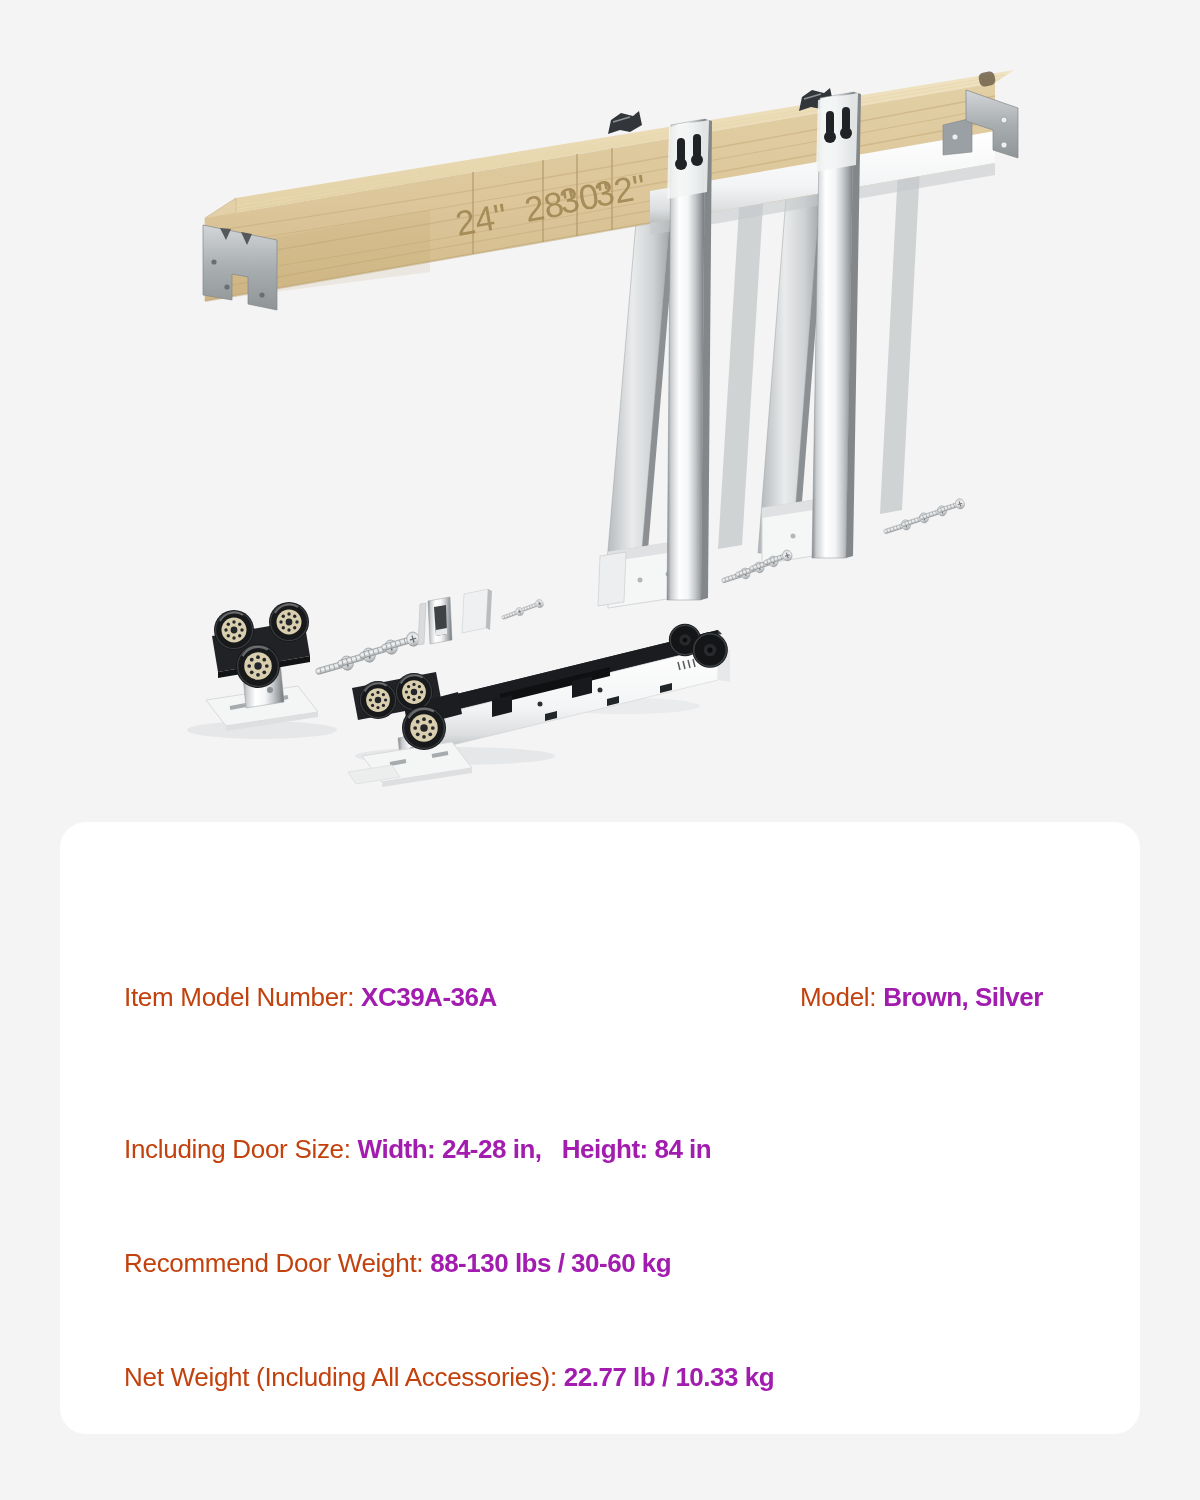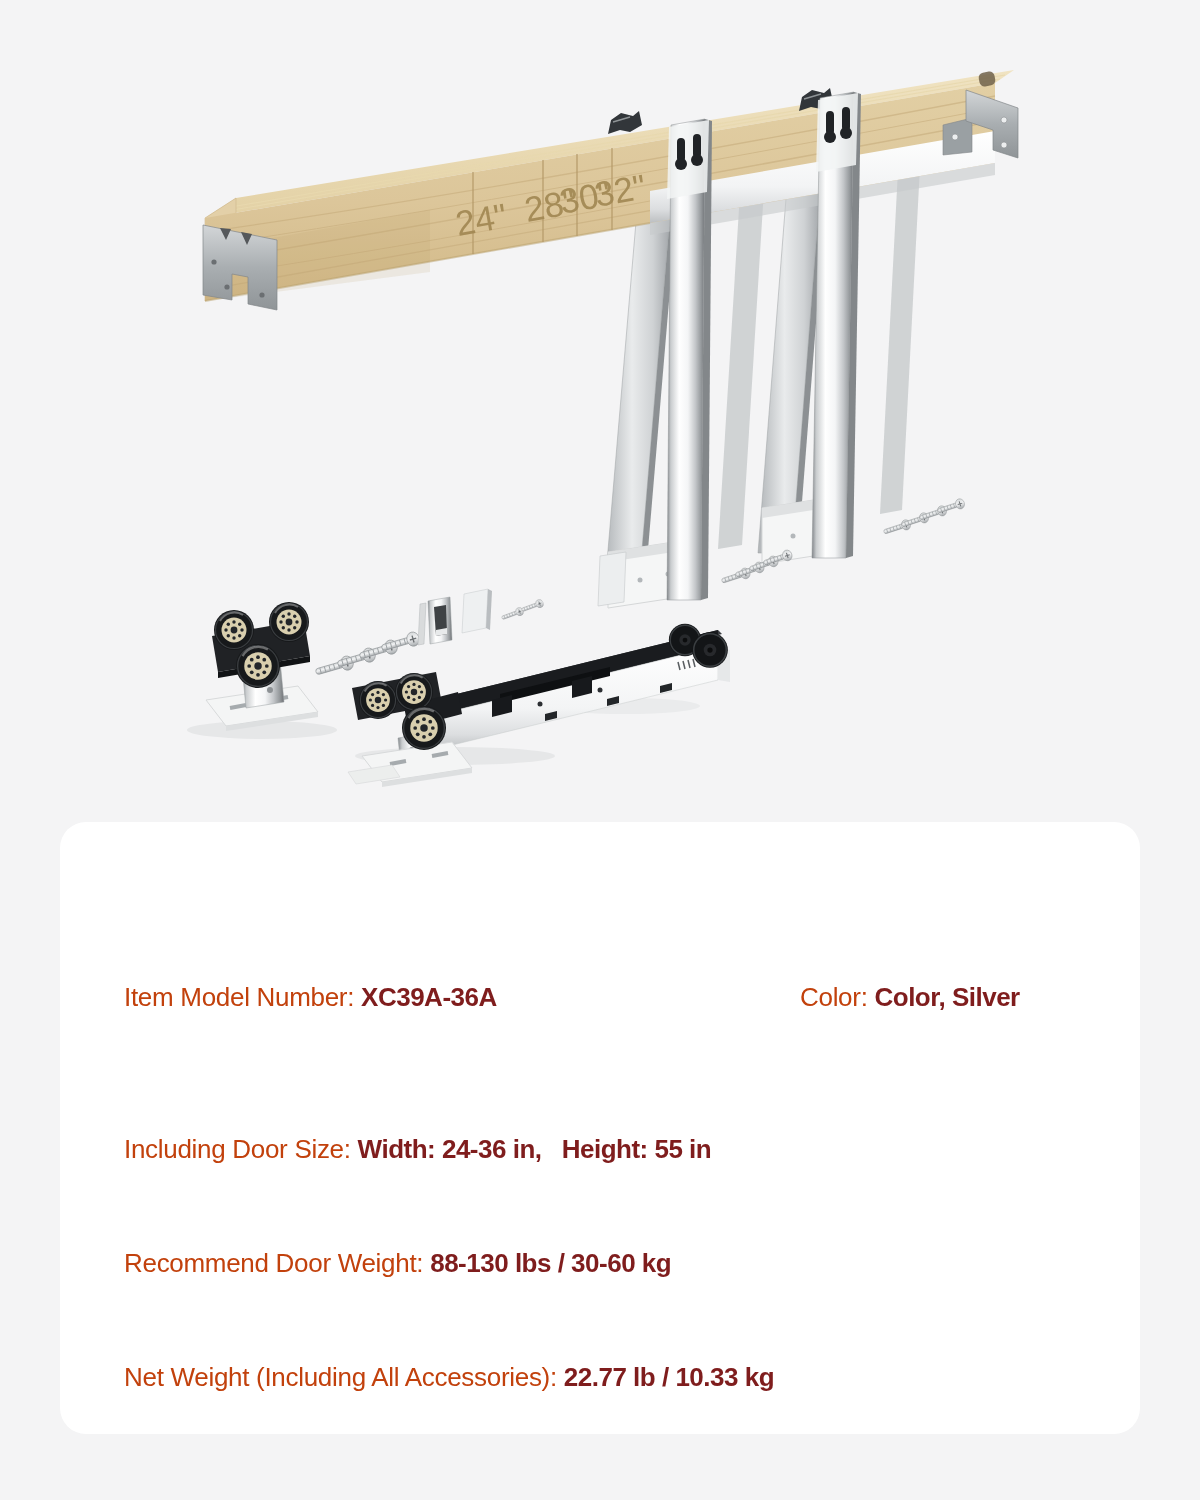--- a/index.html
+++ b/index.html
@@ -14,21 +14,21 @@
     position:absolute;left:60px;top:822px;width:1080px;height:612px;
     background:#ffffff;border-radius:26px;
   }
   .specs{
     position:absolute;left:64px;top:42px;right:20px;
     font-size:26px;line-height:38px;color:#1d1d1f;
     white-space:pre;letter-spacing:-0.3px;
   }
   .row{height:38px;position:relative;}
   .lbl{font-weight:400;color:#c2410c;}
-  .val{font-weight:700;color:#7f1d1d;letter-spacing:-0.5px;}
+  .val{font-weight:700;color:#a21caf;letter-spacing:-0.5px;}
   .colpos{position:absolute;left:676px;top:0;}
   svg text.mark{
     font-family:"Liberation Sans","DejaVu Sans",sans-serif;
     font-size:35px;fill:#a originally;
   }
 </style>
 </head>
 <body>
 
 <div class="stage">
@@ -285,23 +285,23 @@
         <use href="#wheel3" transform="translate(378,700) scale(0.95)"></use>
         <use href="#wheel3" transform="translate(414,692) scale(0.95)"></use>
         <use href="#wheel3" transform="translate(424,728) scale(1.1)"></use>
       </g>
     </g>
   </svg>
 
   <div class="card">
     <div class="specs">
 
-      <div class="row"><span class="lbl">Item Model Number: </span><span class="val">XC39A-36A</span><span class="colpos"><span class="lbl">Color: </span><span class="val">Color, Silver</span></span></div>
-
-      <div class="row"><span class="lbl">Including Door Size: </span><span class="val">Width: 24-36 in,   Height: 55 in</span></div>
+      <div class="row"><span class="lbl">Item Model Number: </span><span class="val">XC39A-36A</span><span class="colpos"><span class="lbl">Model: </span><span class="val">Brown, Silver</span></span></div>
+
+      <div class="row"><span class="lbl">Including Door Size: </span><span class="val">Width: 24-28 in,   Height: 84 in</span></div>
       <div class="row"><span class="lbl">Recommend Door Weight: </span><span class="val">88-130 lbs / 30-60 kg</span></div>
       <div class="row"><span class="lbl">Net Weight (Including All Accessories): </span><span class="val">22.77 lb / 10.33 kg</span></div>
       
       
 
       
       
       
       
       

